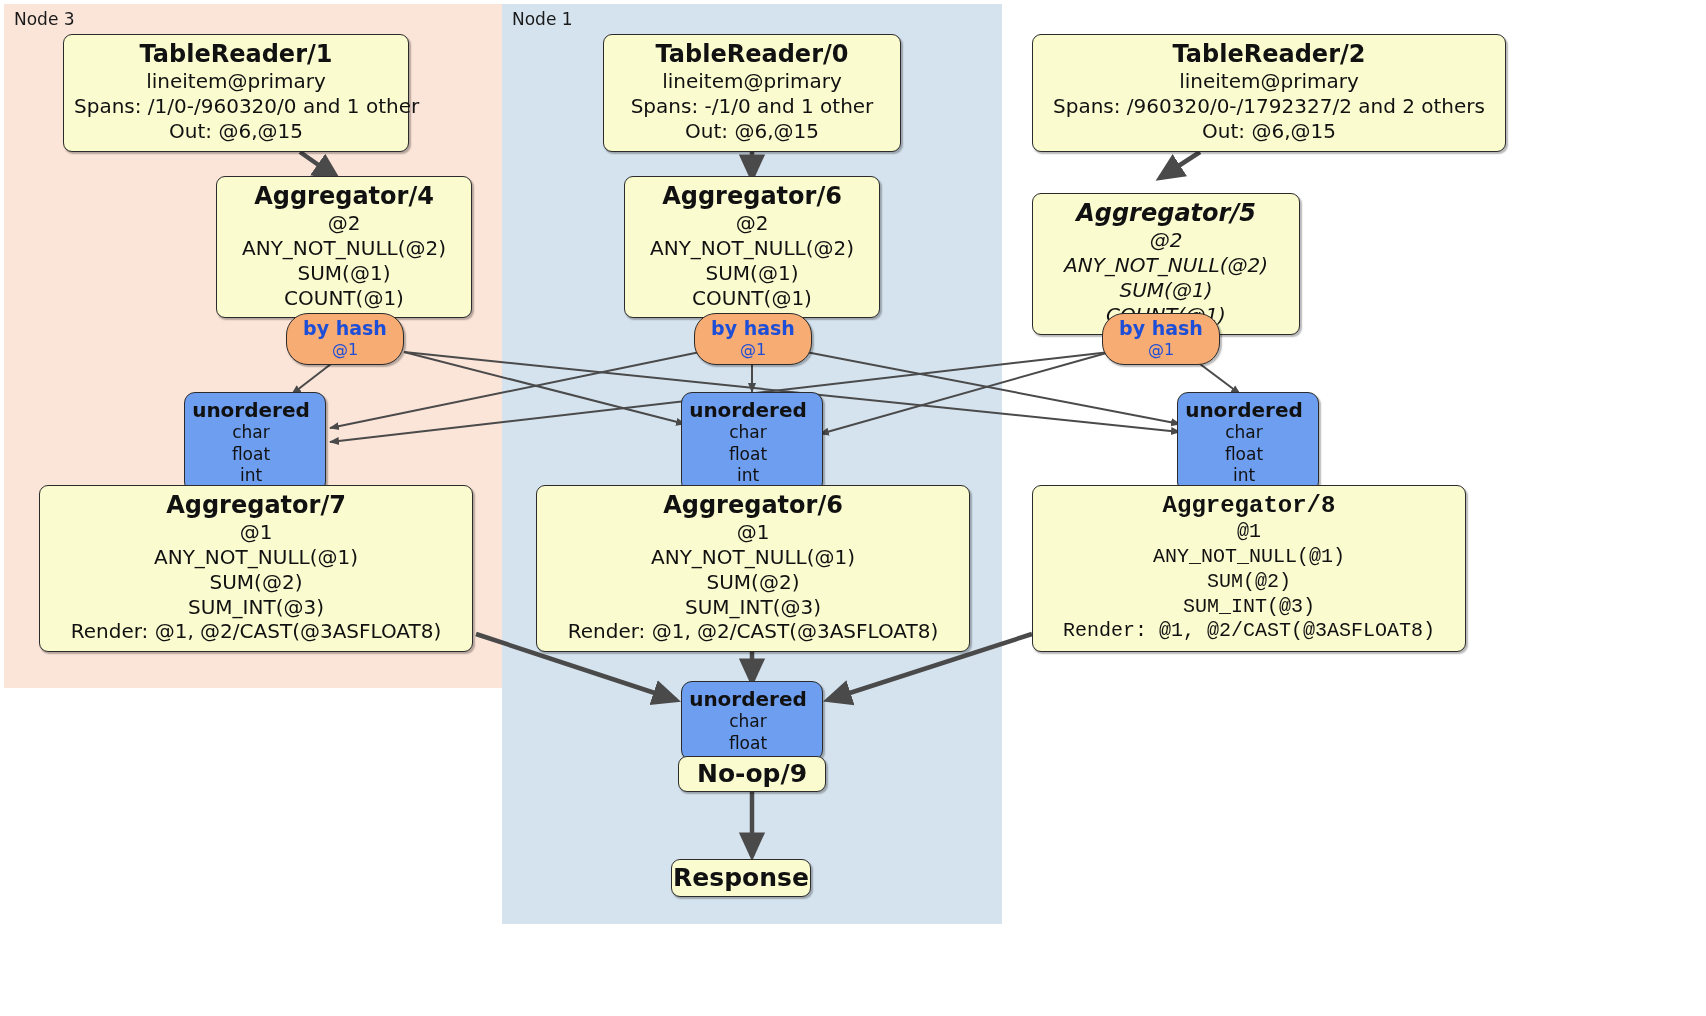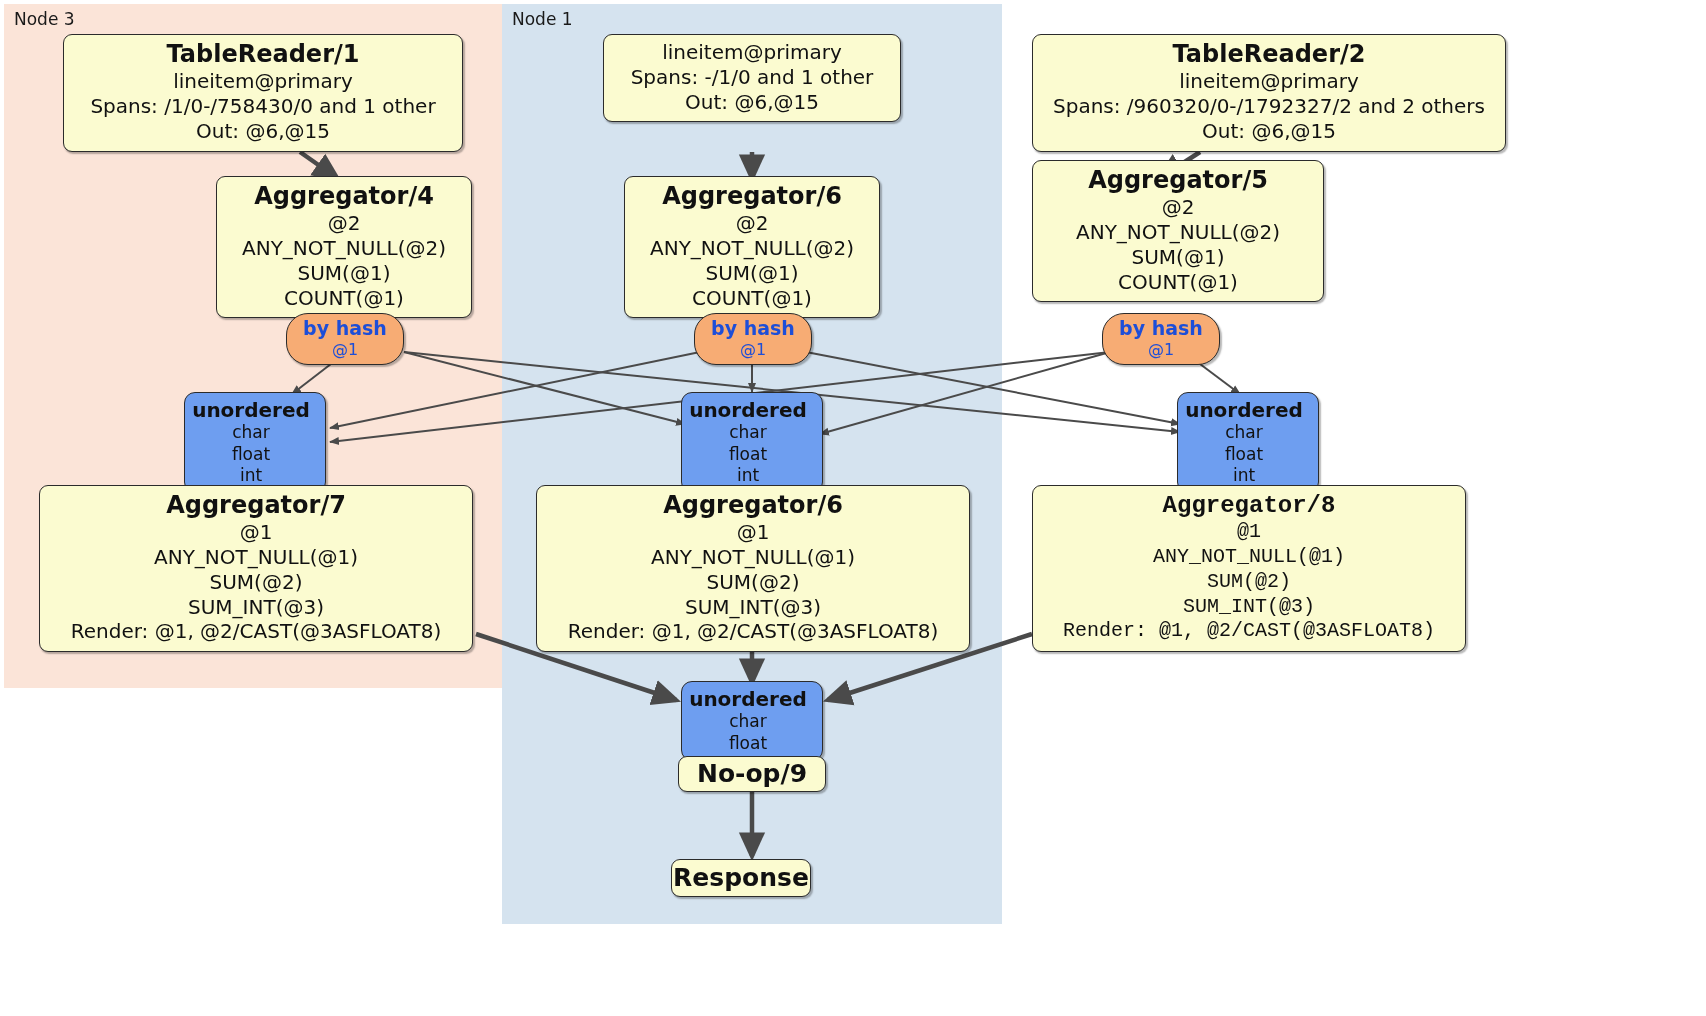--- a/index.html
+++ b/index.html
@@ -163,28 +163,29 @@
     <path d="M 1110 352 L 820 434" stroke="#4a4a4a" stroke-width="2" fill="none" marker-end="url(#arrow-thin)"></path>
     <path d="M 1192 358 L 1240 394" stroke="#4a4a4a" stroke-width="2" fill="none" marker-end="url(#arrow-thin)"></path>
 
     <path d="M 476 634 L 676 700" stroke="#4a4a4a" stroke-width="4.5" fill="none" marker-end="url(#arrow-thick)"></path>
     <path d="M 752 648 L 752 682" stroke="#4a4a4a" stroke-width="4.5" fill="none" marker-end="url(#arrow-thick)"></path>
     <path d="M 1032 634 L 828 700" stroke="#4a4a4a" stroke-width="4.5" fill="none" marker-end="url(#arrow-thick)"></path>
 
     <path d="M 752 790 L 752 856" stroke="#4a4a4a" stroke-width="4.5" fill="none" marker-end="url(#arrow-thick)"></path>
   </svg>
 
-  <div class="proc-box" style="left:63px; top:34px; width:400px;">
+  <div class="proc-box" style="left:63px; top:34px; width:346px;">
     <div class="proc-title">TableReader/1</div>
     <div class="proc-line">lineitem@primary</div>
-    <div class="proc-line">Spans: /1/0-/758430/0 and 1 other</div>
+    <div class="proc-line">Spans: /1/0-/960320/0 and 1 other</div>
     <div class="proc-line">Out: @6,@15</div>
   </div>
 
   <div class="proc-box" style="left:603px; top:34px; width:298px;">
+    <div class="proc-title">TableReader/0</div>
     <div class="proc-line">lineitem@primary</div>
     <div class="proc-line">Spans: -/1/0 and 1 other</div>
     <div class="proc-line">Out: @6,@15</div>
   </div>
 
   <div class="proc-box" style="left:1032px; top:34px; width:474px;">
     <div class="proc-title">TableReader/2</div>
     <div class="proc-line">lineitem@primary</div>
     <div class="proc-line">Spans: /960320/0-/1792327/2 and 2 others</div>
     <div class="proc-line">Out: @6,@15</div>
@@ -199,21 +200,21 @@
   </div>
 
   <div class="proc-box" style="left:624px; top:176px; width:256px;">
     <div class="proc-title">Aggregator/6</div>
     <div class="proc-line">@2</div>
     <div class="proc-line">ANY_NOT_NULL(@2)</div>
     <div class="proc-line">SUM(@1)</div>
     <div class="proc-line">COUNT(@1)</div>
   </div>
 
-  <div class="proc-box" style="left:1032px; top:160px; width:292px;">
+  <div class="proc-box" style="left:1032px; top:193px; width:268px;font-style:italic;">
     <div class="proc-title">Aggregator/5</div>
     <div class="proc-line">@2</div>
     <div class="proc-line">ANY_NOT_NULL(@2)</div>
     <div class="proc-line">SUM(@1)</div>
     <div class="proc-line">COUNT(@1)</div>
   </div>
 
   <div class="router-box" style="left:286px; top:313px; width:118px;">
     <div class="router-title">by hash</div>
     <div class="router-line">@1</div>

